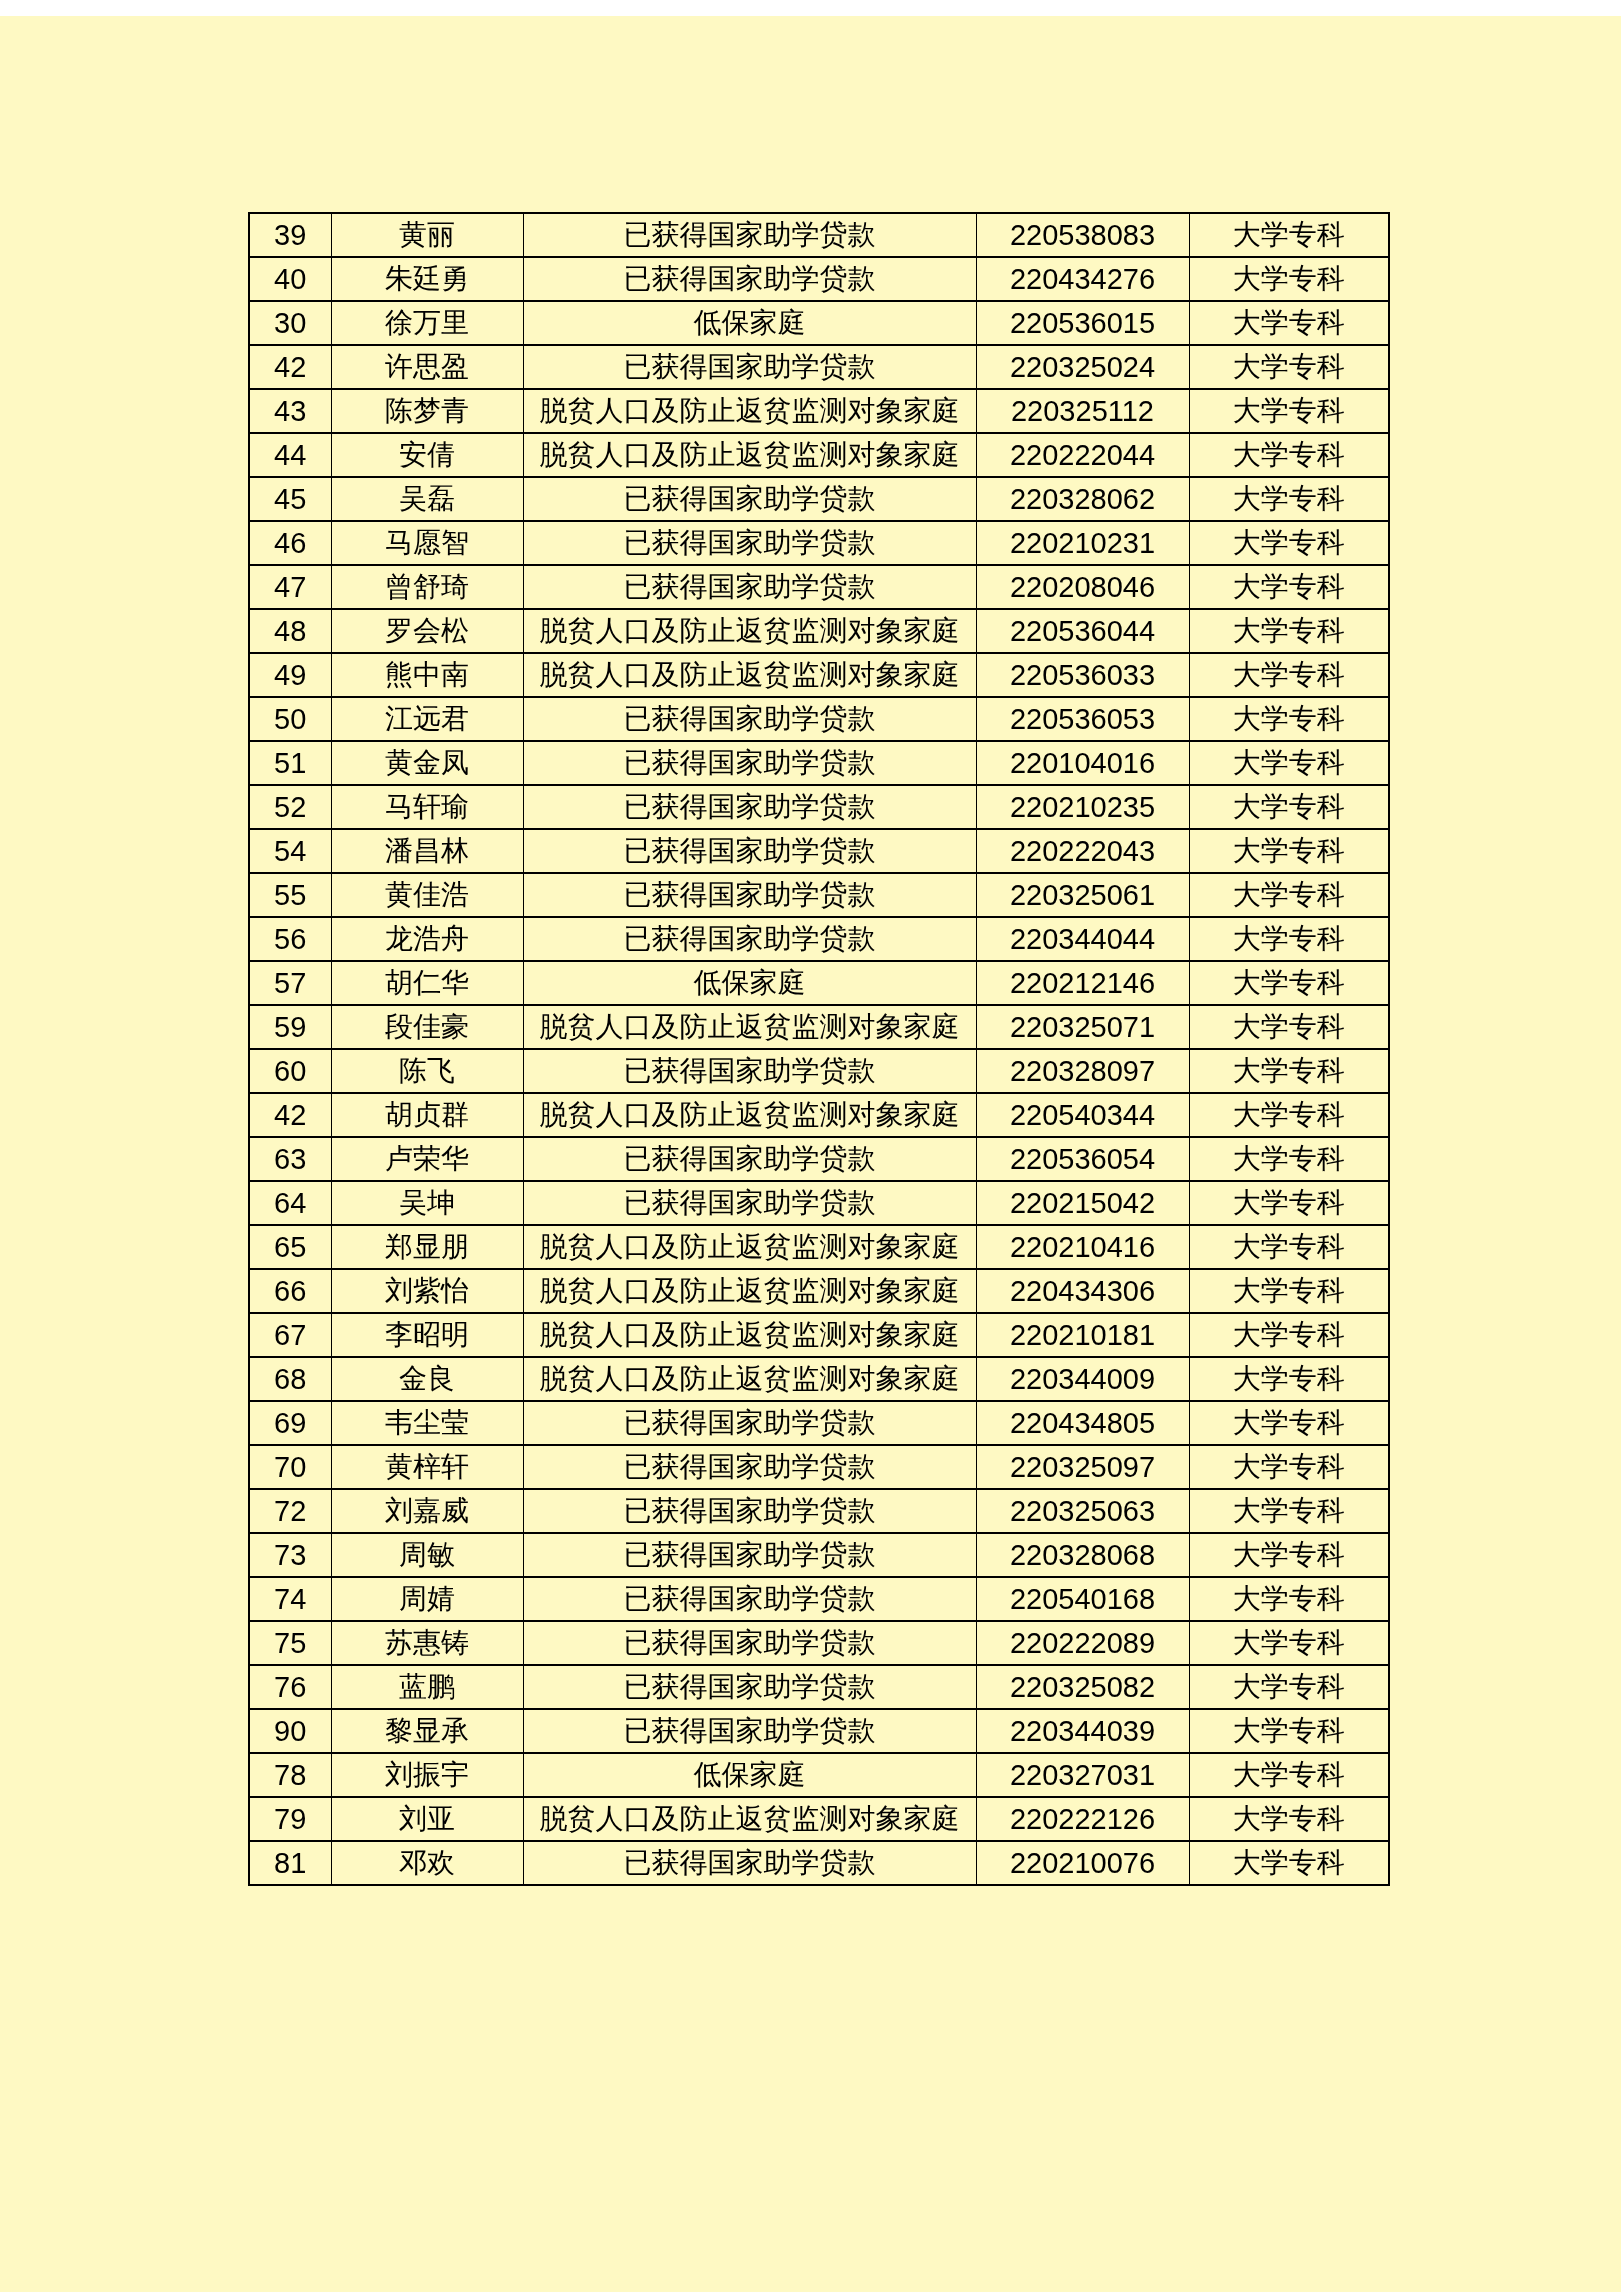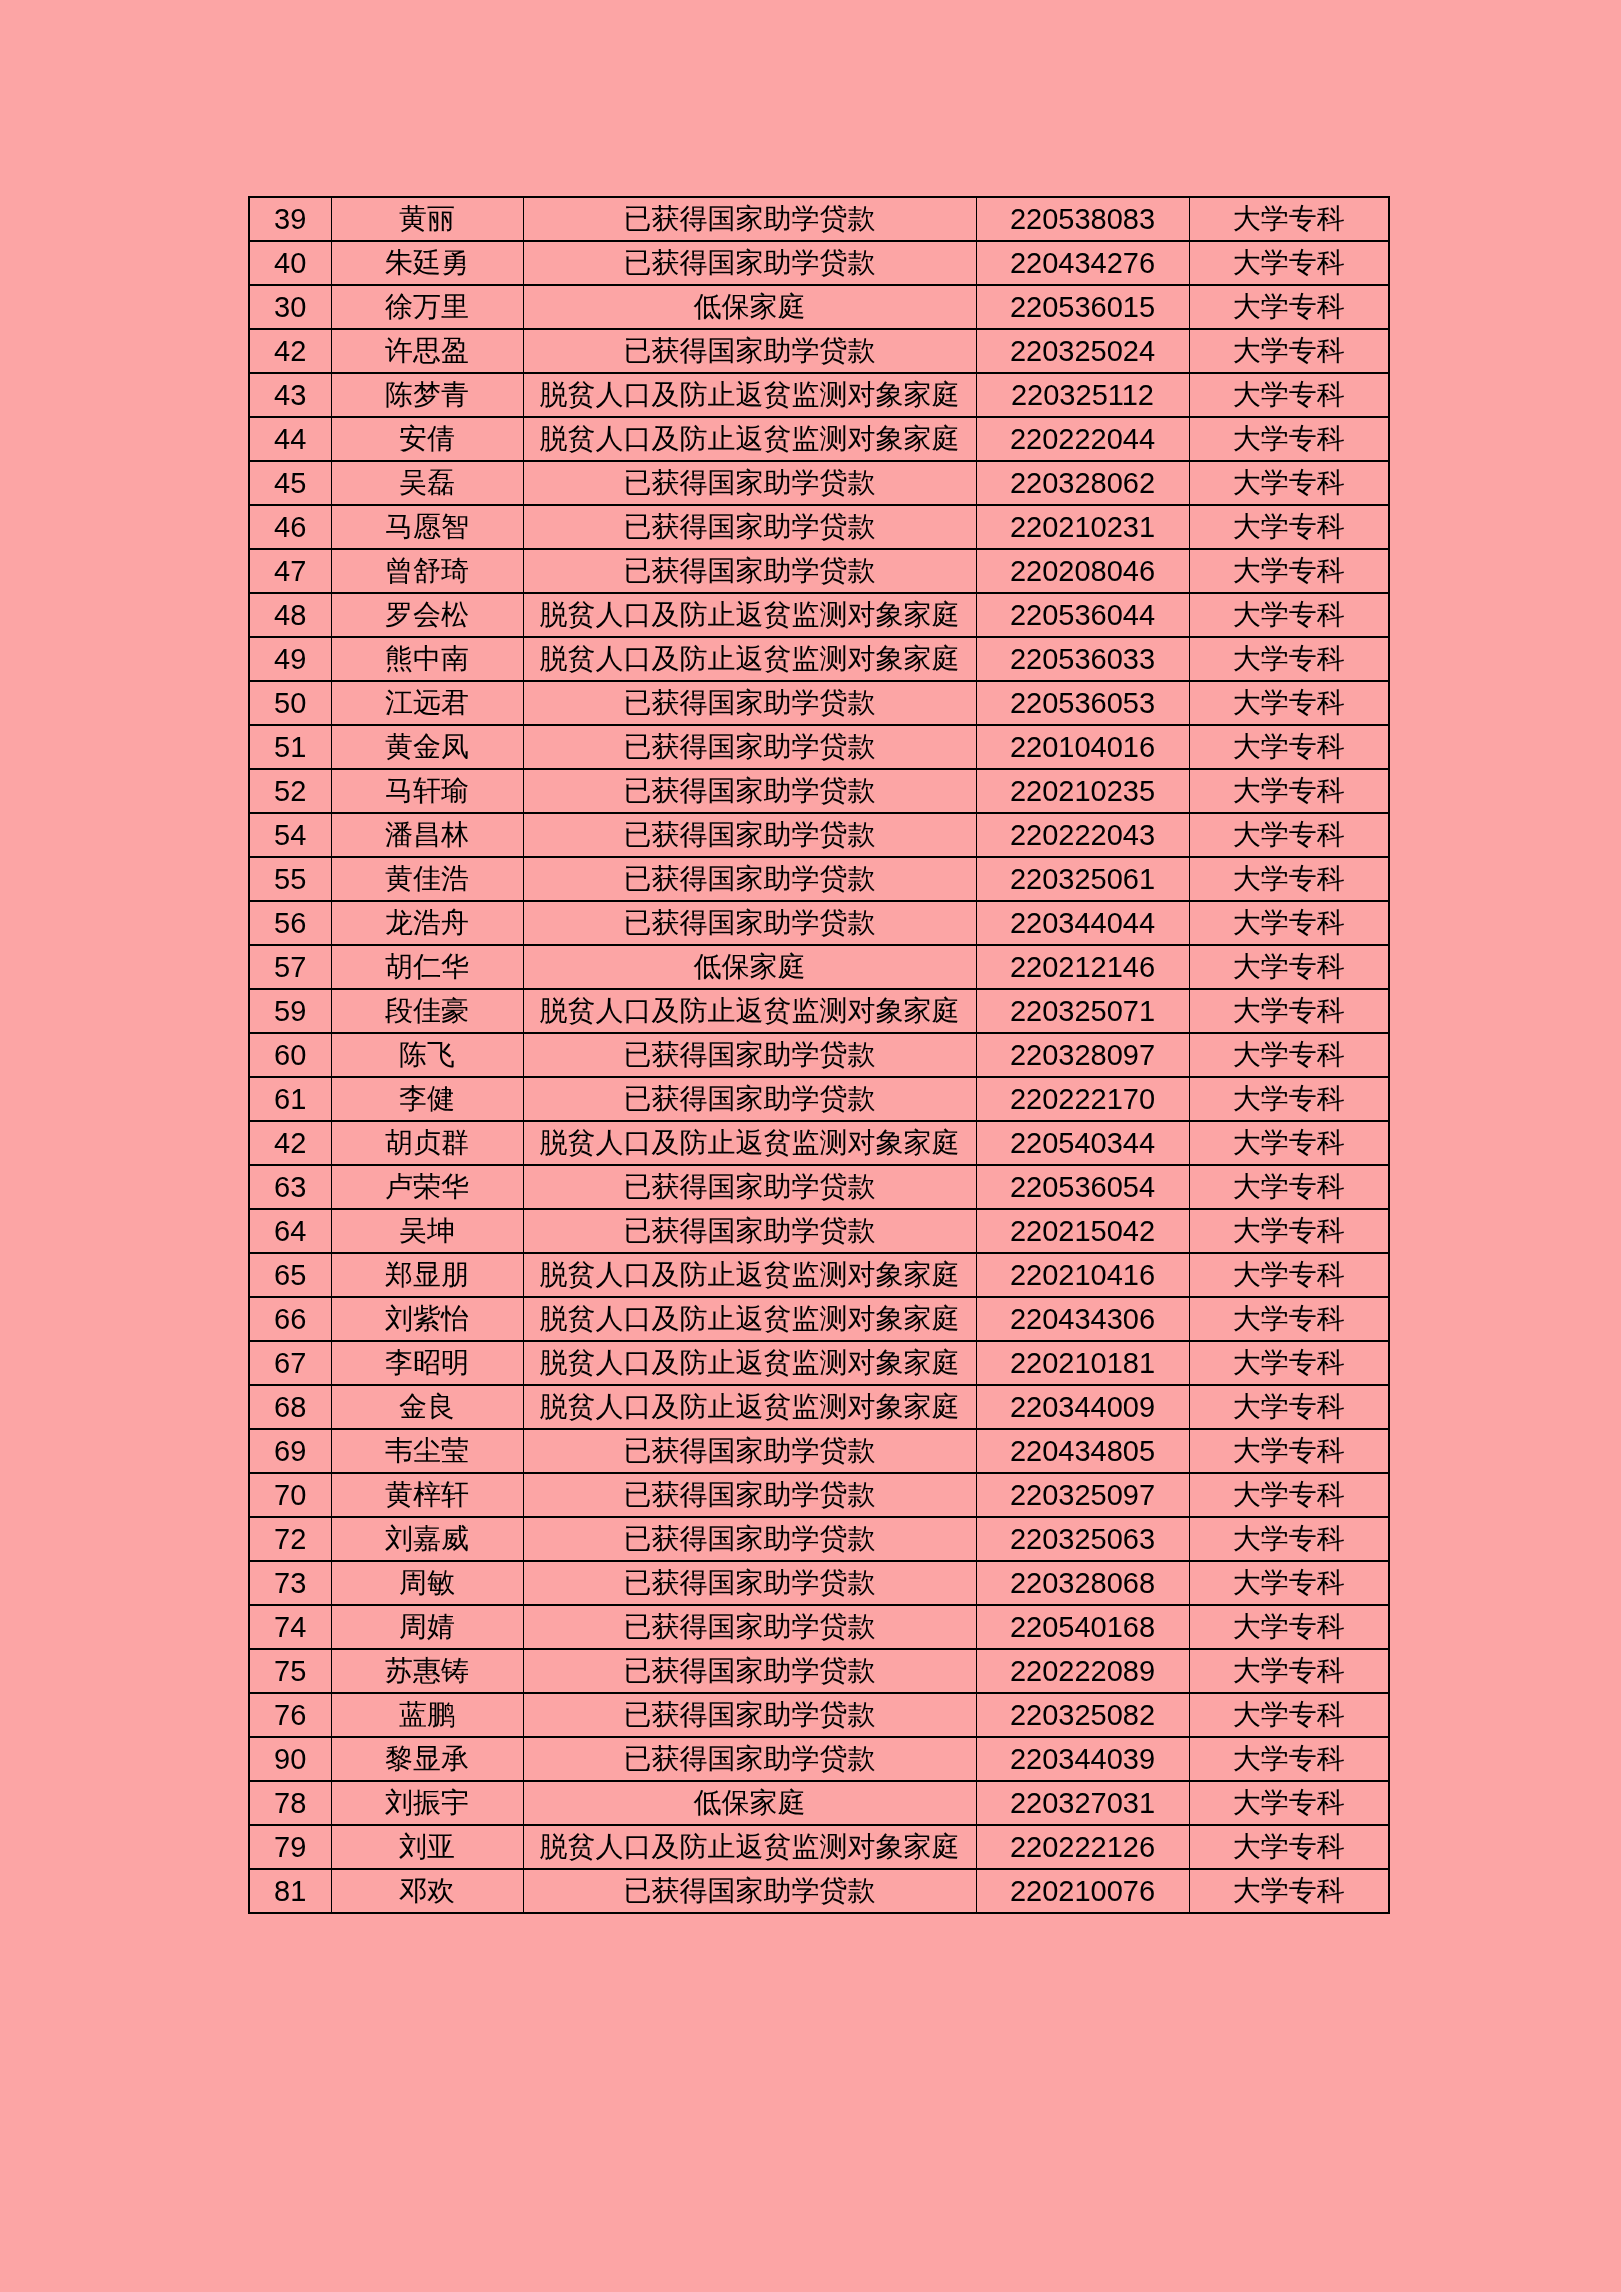--- a/index.html
+++ b/index.html
@@ -9,21 +9,22 @@
   }
   body {
     position: relative;
     width: 1621px;
     height: 2293px;
     overflow: hidden;
   }
   .doc-page {
     position: absolute;
     inset: 0;
-    background: #fca5a5;
+    background: #fef9c3;
+    margin-top: 16px;
   }
   table.student-table {
     position: absolute;
     left: 248px;
     top: 196px;
     width: 1140px;
     border-collapse: collapse;
     table-layout: fixed;
     border: 2px solid #000000;
   }
@@ -223,27 +224,20 @@
   </tr>
 
   <tr>
     <td class="cell-num">60</td>
     <td class="cell-cjk">陈飞</td>
     <td class="cell-cjk">已获得国家助学贷款</td>
     <td class="cell-num">220328097</td>
     <td class="cell-cjk">大学专科</td>
   </tr>
 
-  <tr>
-    <td class="cell-num">61</td>
-    <td class="cell-cjk">李健</td>
-    <td class="cell-cjk">已获得国家助学贷款</td>
-    <td class="cell-num">220222170</td>
-    <td class="cell-cjk">大学专科</td>
-  </tr>
 
   <tr>
     <td class="cell-num">42</td>
     <td class="cell-cjk">胡贞群</td>
     <td class="cell-cjk">脱贫人口及防止返贫监测对象家庭</td>
     <td class="cell-num">220540344</td>
     <td class="cell-cjk">大学专科</td>
   </tr>
 
   <tr>

